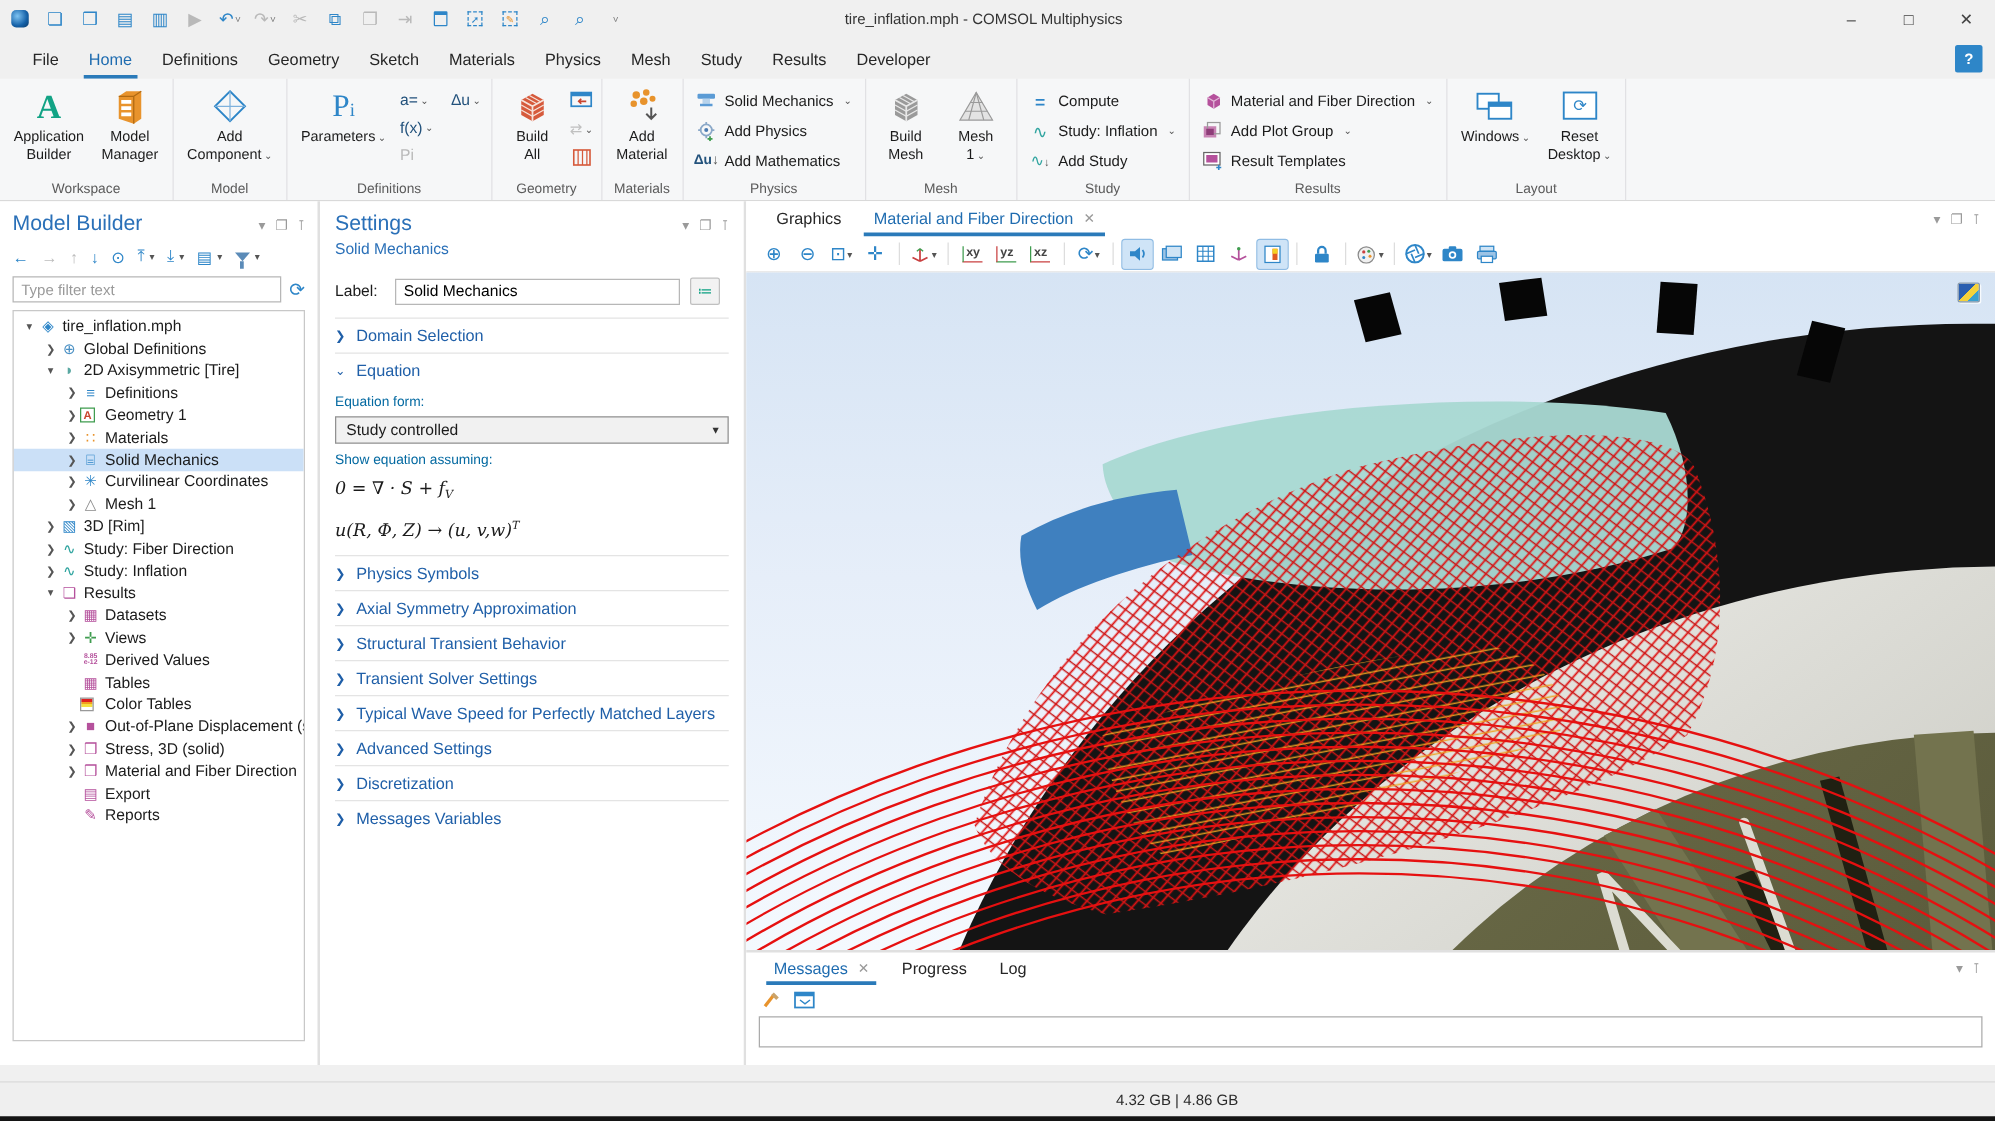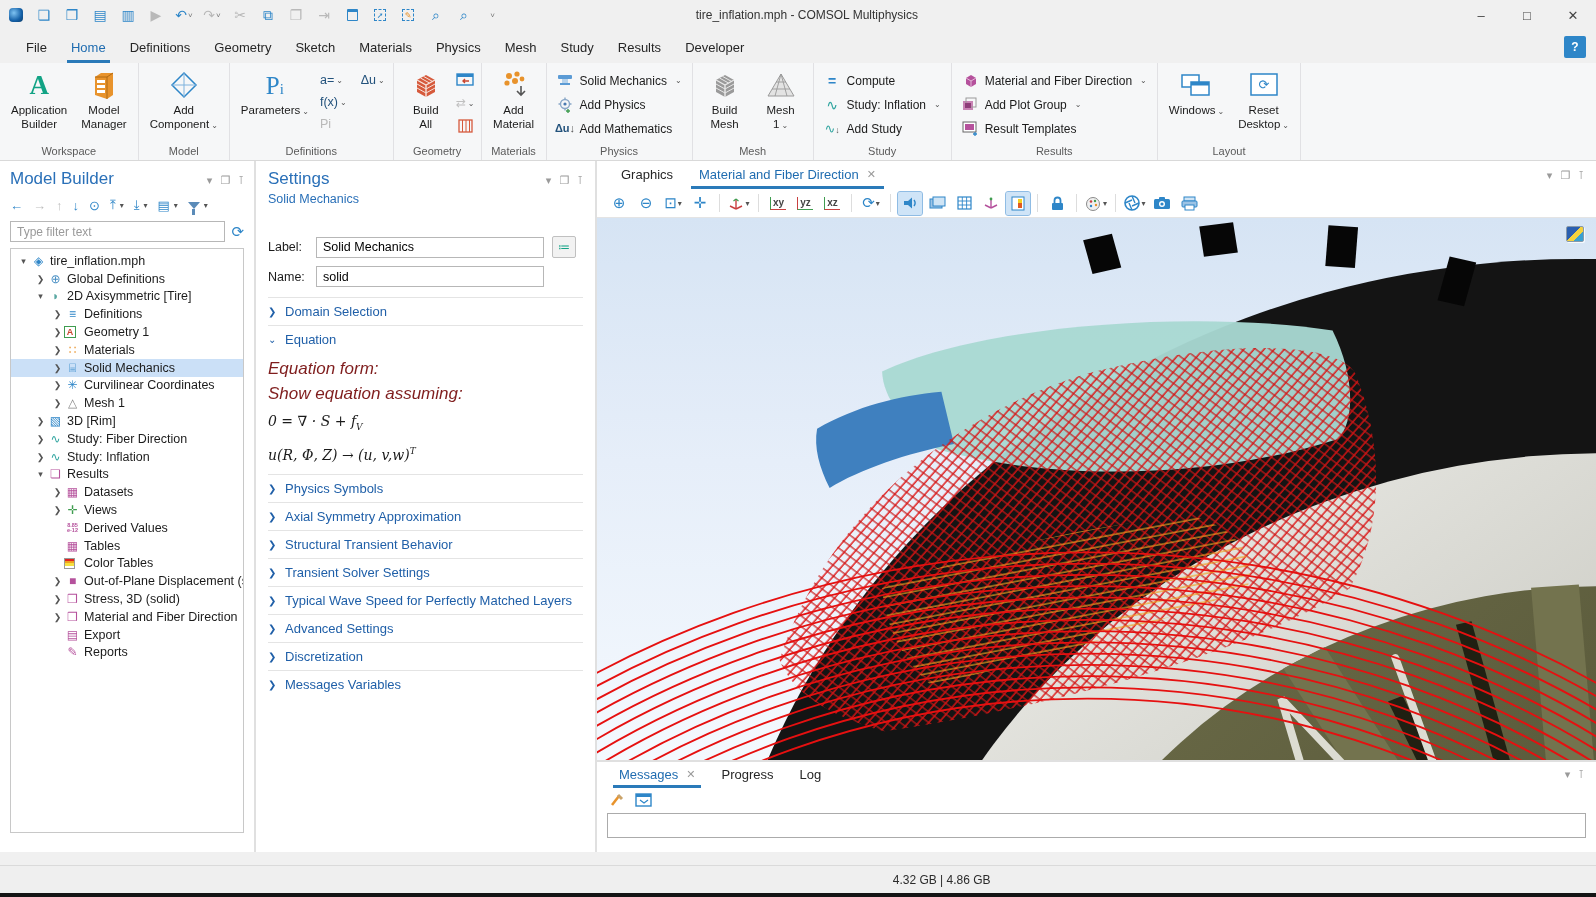--- a/index.html
+++ b/index.html
@@ -8,21 +8,21 @@
     background:#f0f0f0; user-select:none; }
 
   
   #titlebar { position:absolute; left:0; top:0; width:1596px; height:30px;
     background:#f0f0f0; display:flex; align-items:center; padding:0 4px; }
   .qat { display:flex; align-items:center; gap:4px; }
   .qbtn { min-width:24px; height:24px; display:flex; align-items:center; justify-content:center;
     font-size:14px; color:#2e86c8; border-radius:3px; }
   .qbtn.gray { color:#b9b9b9; }
   .qbtn .mini-dd { font-size:8px; color:#777; margin-left:1px; }
-  #win-title { position:absolute; left:50%; transform:translateX(-55%); font-size:12px; color:#333;margin-left:20px; }
+  #win-title { position:absolute; left:50%; transform:translateX(-55%); font-size:12px; color:#333; }
   #win-controls { position:absolute; right:0; top:0; display:flex; }
   .wc { width:46px; height:30px; display:flex; align-items:center; justify-content:center;
     font-size:13px; color:#444; }
   .logo-dot { width:14px; height:14px; border-radius:4px;
     background:radial-gradient(circle at 35% 35%, #7ec3f2, #1561a8 60%, #0c3a66); }
   .trash { width:11px; height:12px; border:1.5px solid #2e86c8; border-top:3px solid #2e86c8; border-radius:1px; }
   .dashbox { width:12px; height:12px; border:1.4px dashed #2e86c8; display:flex; align-items:center;
     justify-content:center; font-size:8px; }
   .dashbox.orange { color:#e8932c; }
 
@@ -93,21 +93,21 @@
   .frow { display:flex; align-items:center; margin-top:8px; gap:8px; }
   .flabel { width:40px; font-size:12.5px; }
   .finput { width:228px; height:21px; border:1px solid #b7b7b7; padding:0 6px; font-size:12.5px;
     font-family:"Liberation Sans", sans-serif; background:#fff; }
   .fbtn { width:24px; height:22px; border:1px solid #c0c0c0; background:#f2f2f2; display:flex;
     align-items:center; justify-content:center; color:#12a385; font-size:12px; border-radius:2px; }
   .sec { display:flex; align-items:center; gap:9px; height:28px; border-top:1px solid #e4e4e4;
     color:#1f5fa8; font-size:13px; }
   .sec .sch { font-size:10px; color:#1f5fa8; width:8px; }
   #sec-container { margin-top:10px; }
-  .eq-label { font-size:17px; color:#7f1d1d; margin:4px 0 5px;font-style:italic; }
+  .eq-label { font-size:11px; color:#0369a1; margin:4px 0 5px; }
   .dropdown { height:22px; background:#f1f1f1; border:1px solid #919191; display:flex; align-items:center;
     padding:0 8px; font-size:12.5px; margin-bottom:7px; position:relative; }
   .dropdown::after { content:"▾"; position:absolute; right:7px; color:#333; font-size:10px; }
   .eqline { font-family:"DejaVu Serif", serif; font-style:italic; font-size:14px; margin:9px 0 2px; }
   .eqline sub, .eqline sup { font-size:9px; }
 
   
   #gtabs { height:28px; display:flex; align-items:flex-end; background:#fff; padding-left:14px; gap:6px;
     position:relative; }
   .gtab { padding:5px 10px 7px; font-size:13px; color:#262626; position:relative; display:flex; gap:8px; align-items:center; }
@@ -651,42 +651,41 @@
     <div class="phead">
       <div class="ptitle">Settings</div>
       <div class="pctl">
         <span>▾</span>
         <span>❐</span>
         <span>⊺</span>
       </div>
     </div>
     <div class="psub">Solid Mechanics</div>
 
-    <div class="frow" style="margin-top:30px">
+    <div class="frow" style="margin-top:16px">
       <div class="flabel">Label:</div>
       <input class="finput" value="Solid Mechanics" style="">
       <div class="fbtn">≔</div>
-    </div>
-    <div class="frow">
-      <div class="flabel">Name:</div>
-      <input class="finput" value="solid" style="">
     </div>
 
     <div id="sec-container">
       <div class="sec">
         <span class="sch">❯</span>
         <span>Domain Selection</span>
       </div>
       <div class="sec">
         <span class="sch">⌄</span>
         <span>Equation</span>
       </div>
 
       <div id="equation-body" style="padding:2px 0 10px">
         <div class="eq-label">Equation form:</div>
+        <div class="dropdown">
+          <span>Study controlled</span>
+        </div>
         <div class="eq-label">Show equation assuming:</div>
         <div class="eqline">
           <span>0 = ∇ · S + f</span><sub>V</sub>
         </div>
         <div class="eqline" style="margin-top:14px">
           <span>u(R, Φ, Z) → (u, v,w)</span><sup>T</sup>
         </div>
       </div>
 
       <div id="more-sections">

